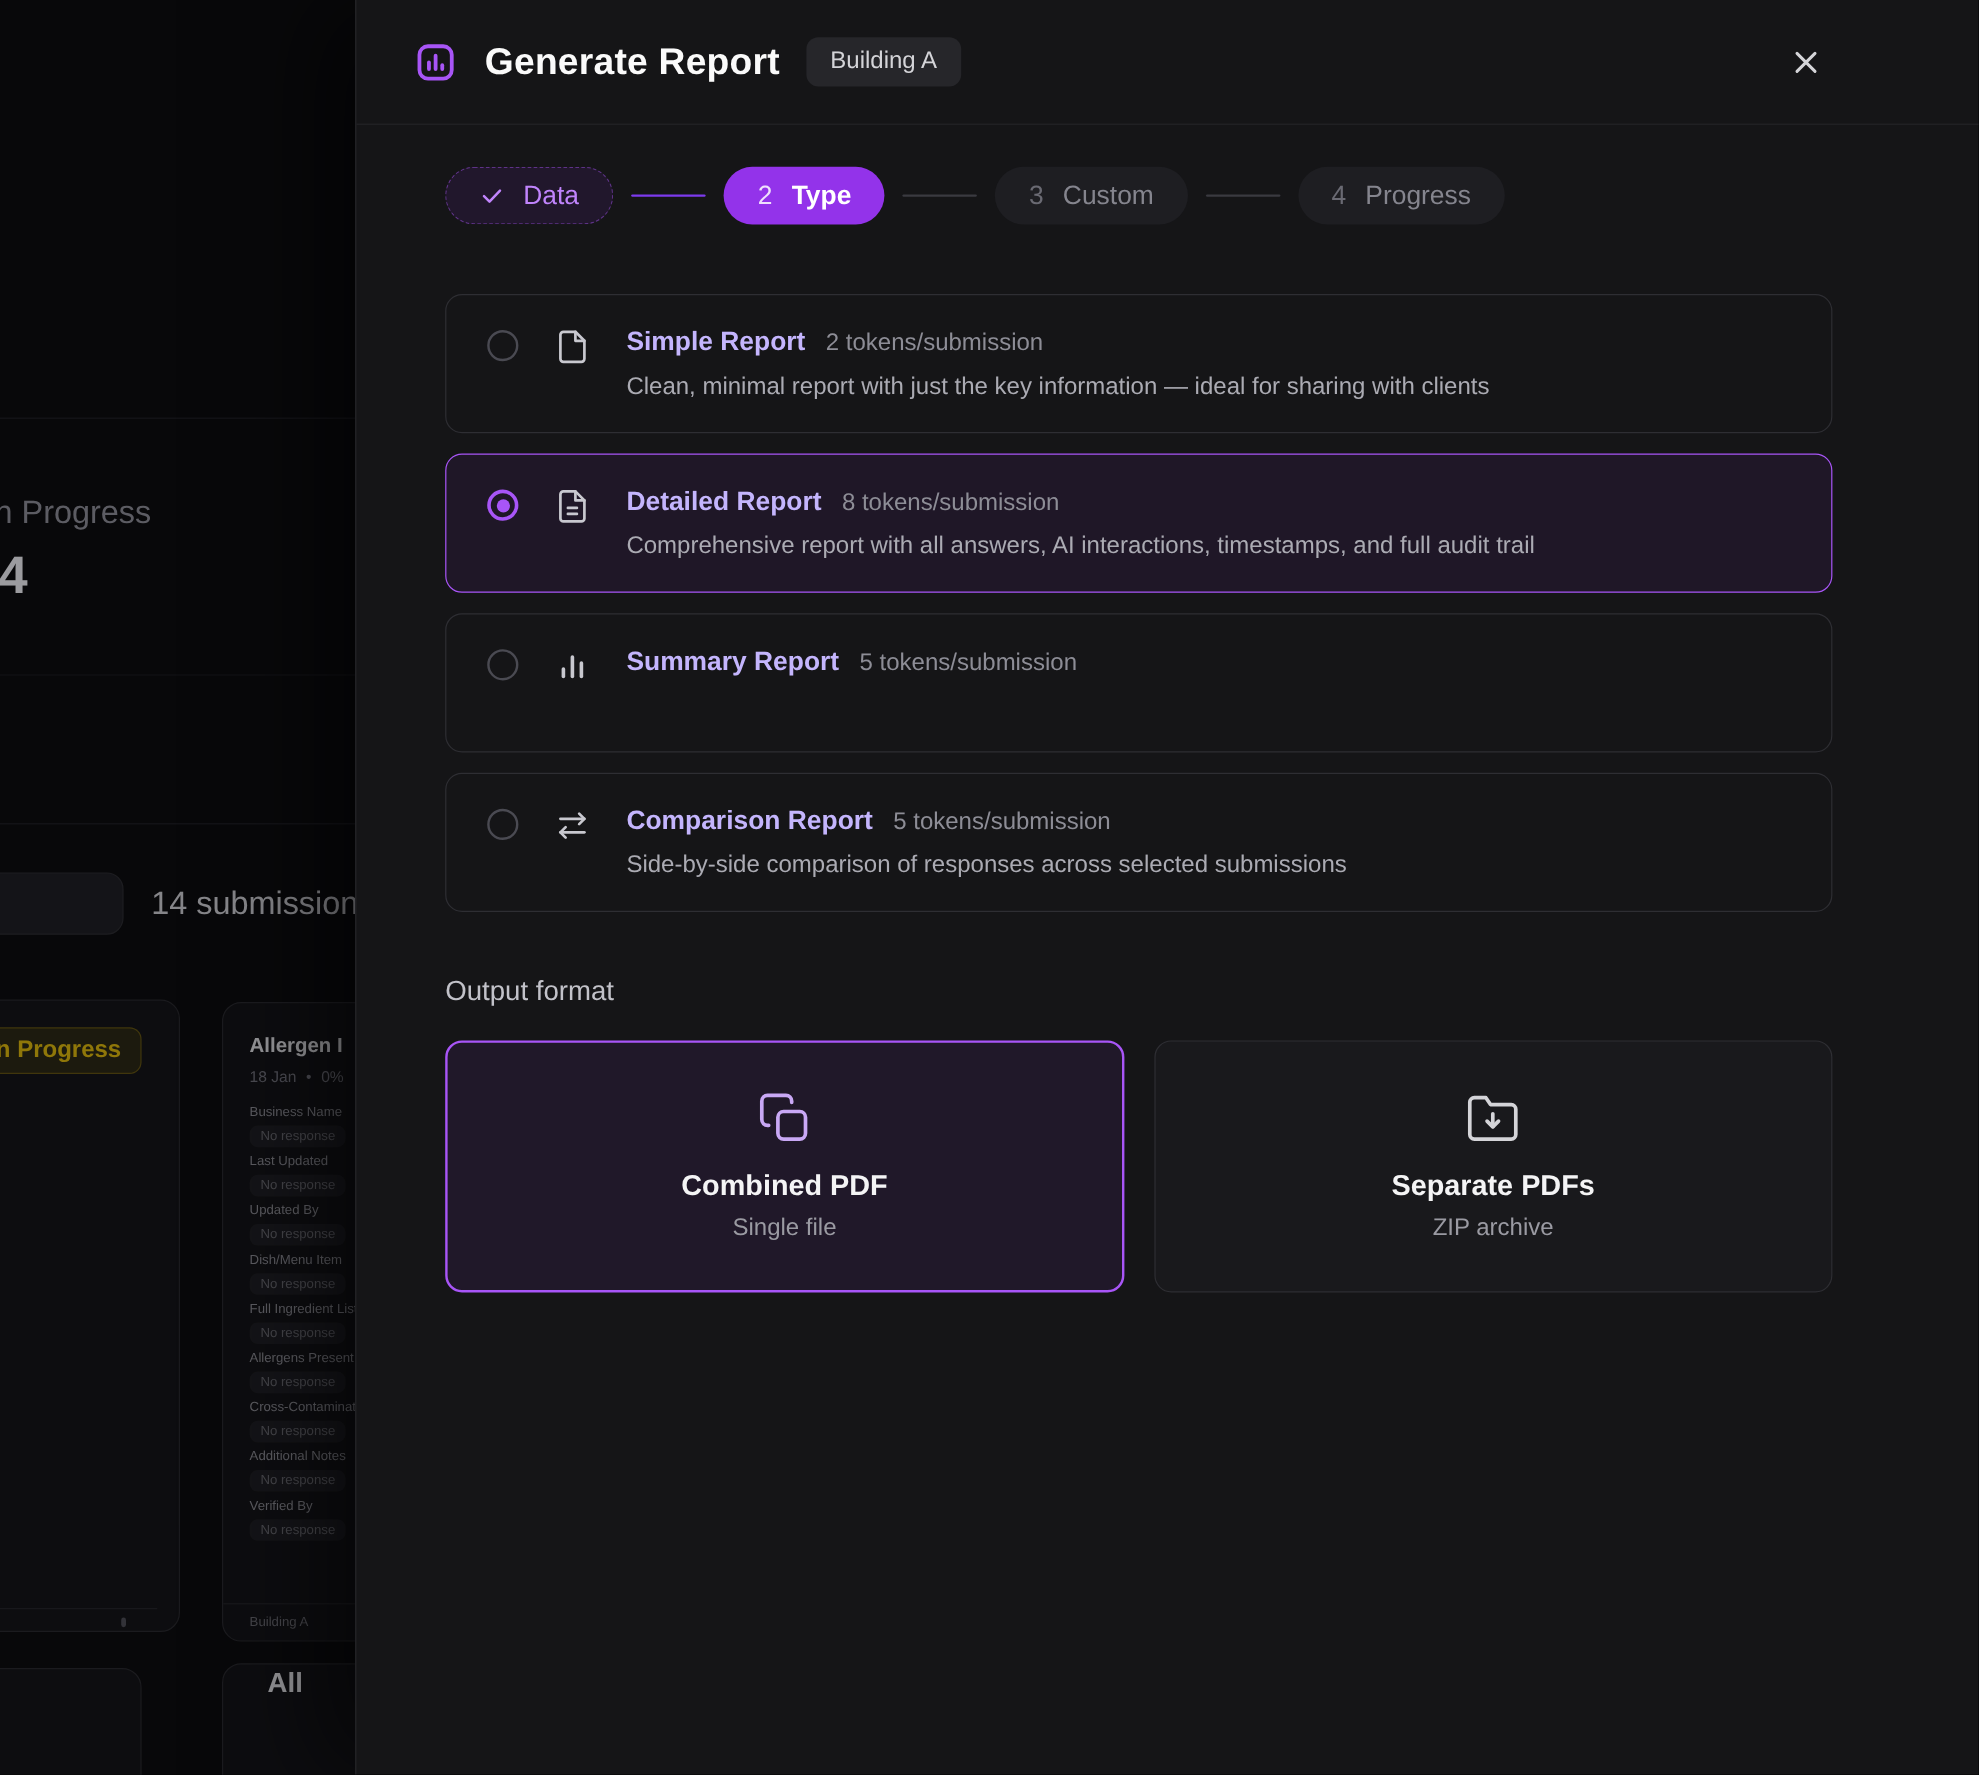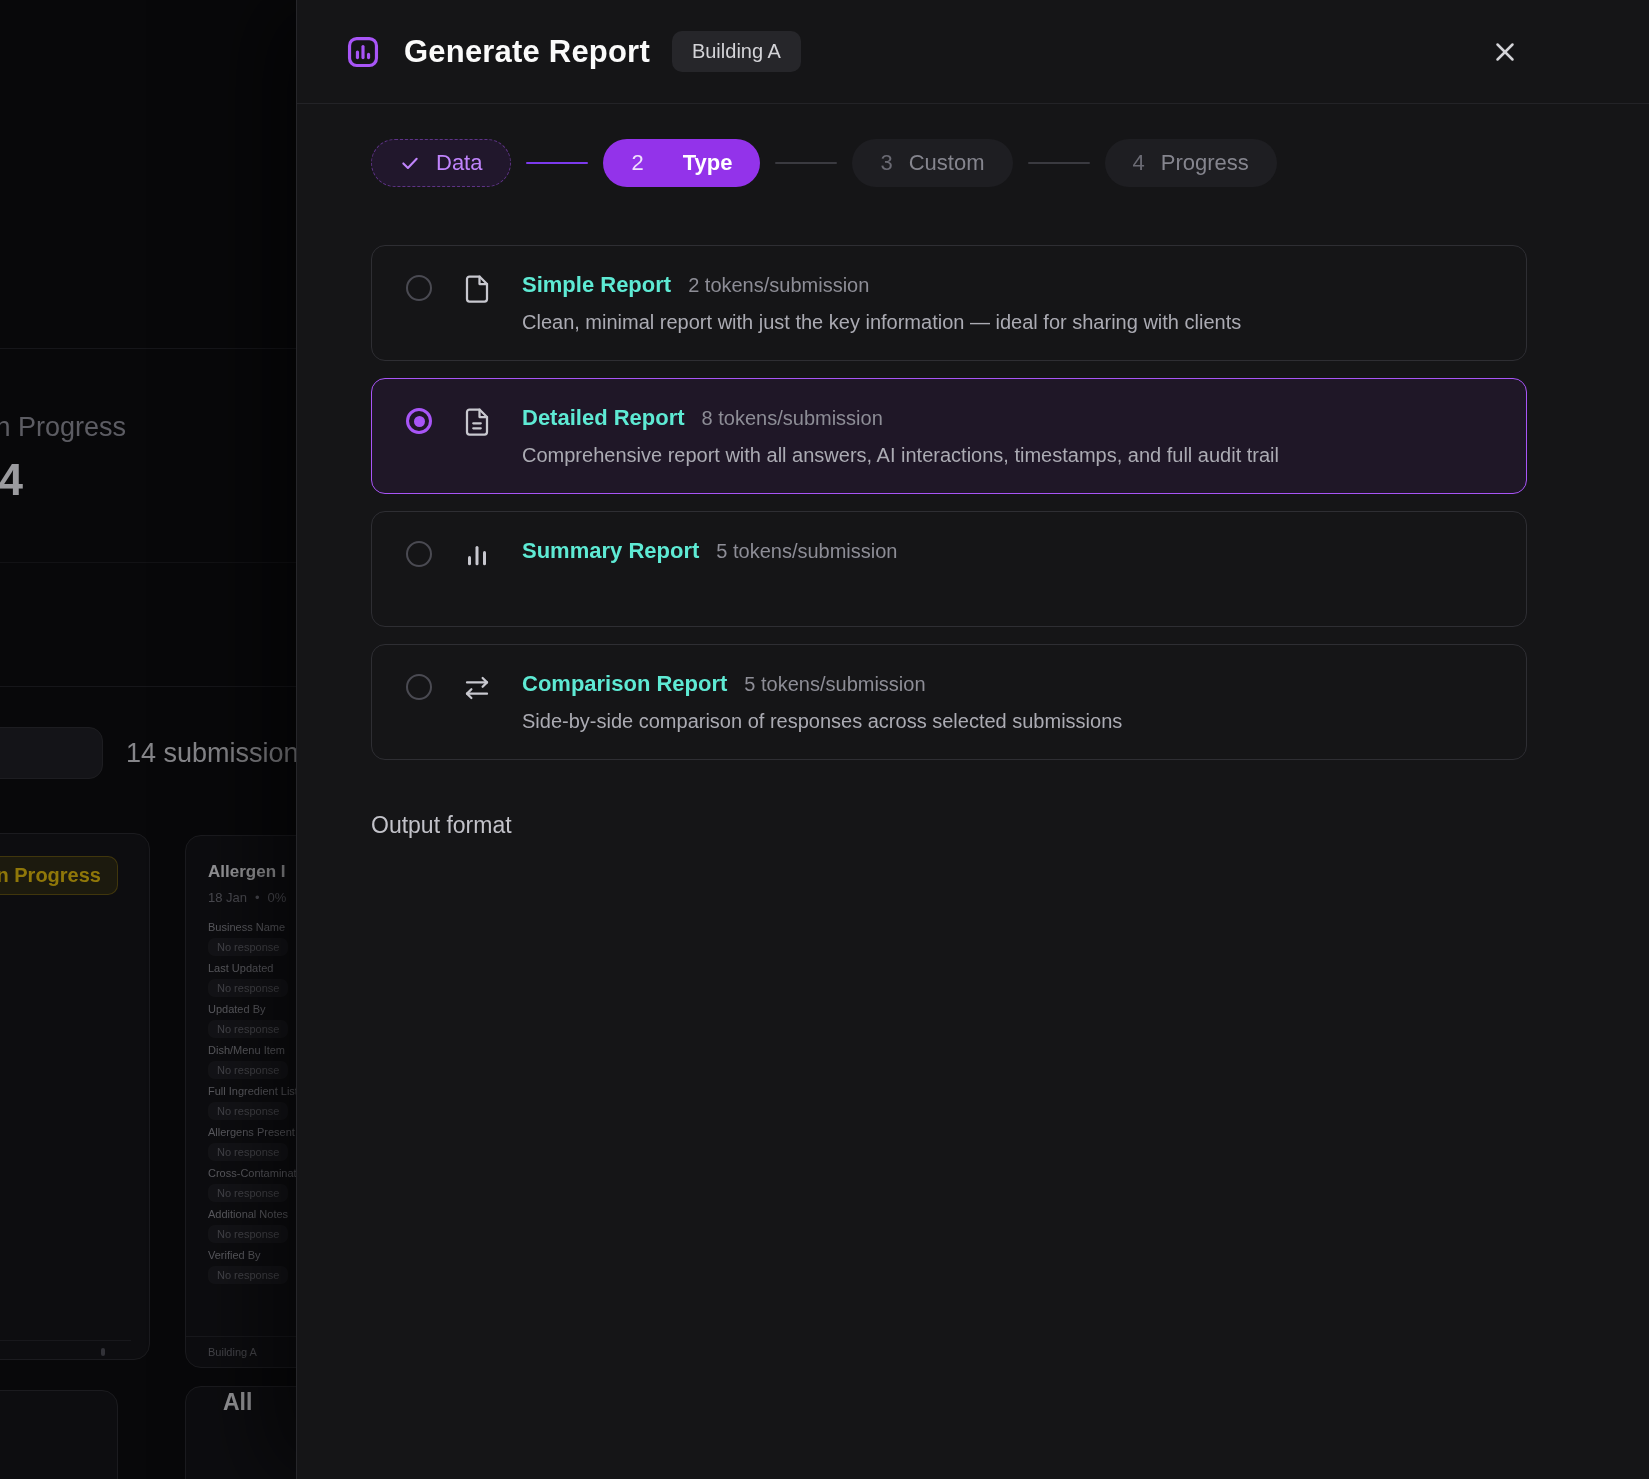--- a/index.html
+++ b/index.html
@@ -54,40 +54,40 @@
   .close-button{ margin-left:auto; width:44px; height:44px; background:none; border:none; cursor:pointer; display:flex; align-items:center; justify-content:center; }
 
   .modal-body{ padding:35px 122px 40px 74px; }
 
   
   .stepper{ display:flex; align-items:center; gap:15px; margin-bottom:58px; }
   .step{ display:flex; align-items:center; height:48px; border-radius:24px; padding:0 28px; gap:16px; font-size:22px; white-space:nowrap; }
   .step.done{ color:#c084fc; background:rgba(147,51,234,0.10); border:1px dashed rgba(168,85,247,0.45); }
   .step.active{ background:#9333ea; }
   .step.active .step-num{ color:rgba(255,255,255,0.85); }
-  .step.active .step-label{ color:#ffffff; font-weight:600;margin-left:23px; }
+  .step.active .step-label{ color:#ffffff; font-weight:600; }
   .step.upcoming{ background:#1e1e22; }
   .step.upcoming .step-num{ color:#6a6a73; }
   .step.upcoming .step-label{ color:#85858e; }
   .step-check{ width:20px; height:20px; display:inline-flex; }
   .connector{ width:62px; height:2px; border-radius:1px; background:#3a3a40; }
   .connector.done{ background:#7c3aed; }
 
   .section-heading{ font-size:23px; font-weight:500; color:#c2c2c9; margin-bottom:26px; }
 
   
   .options{ display:flex; flex-direction:column; gap:17px; margin-bottom:52px; }
   .option{ display:flex; gap:30px; align-items:flex-start; min-height:116px; padding:26px 34px 24px; border-radius:14px; border:1px solid #2e2e33; background:transparent; cursor:pointer; }
   .option.selected{ border:1.5px solid #a855f7; background:rgba(147,51,234,0.08); }
   .radio{ width:26px; height:26px; flex:0 0 auto; margin-top:3px; border-radius:50%; border:2.5px solid #4a4a52; }
   .radio.checked{ border:3px solid #a855f7; position:relative; }
   .radio.checked::after{ content:""; position:absolute; left:50%; top:50%; width:11px; height:11px; margin:-5.5px 0 0 -5.5px; border-radius:50%; background:#a855f7; }
   .opt-icon{ width:30px; height:30px; flex:0 0 auto; margin-top:2px; display:inline-flex; color:#c8c8cf; }
   .opt-title-row{ display:flex; align-items:baseline; gap:17px; }
-  .opt-title{ font-size:22px; font-weight:600; color:#5eead4; }
+  .opt-title{ font-size:22px; font-weight:600; color:#c4b5fd; }
   .opt-tokens{ font-size:20px; color:#8d8d96; }
   .opt-desc{ margin-top:11px; font-size:20px; color:#ababb3; line-height:1.35; }
 
   
   .formats{ display:grid; grid-template-columns:1fr 1fr; gap:25px; }
   .format-card{ height:210px; border-radius:14px; border:1px solid #2e2e33; background:#19191c; display:flex; flex-direction:column; align-items:center; justify-content:center; cursor:pointer; }
   .format-card.selected{ border:2px solid #a855f7; background:rgba(147,51,234,0.09); }
   .format-icon{ width:46px; height:46px; display:inline-flex; color:#d4d4d8; margin-bottom:20px; }
   .format-card.selected .format-icon{ color:#c9a8f5; }
   .format-title{ font-size:24px; font-weight:600; color:#f4f4f5; margin-bottom:9px; }
@@ -296,17 +296,43 @@
               <span class="opt-tokens">5 tokens/submission</span>
             </div>
             <div class="opt-desc">Side-by-side comparison of responses across selected submissions</div>
           </div>
         </div>
 
       </div>
 
       <h2 class="section-heading" style="margin-bottom:28px;">Output format</h2>
 
+      <div class="formats">
+
+        <div class="format-card selected">
+          <span class="format-icon">
+            <svg viewBox="0 0 24 24" fill="none" stroke="currentColor" stroke-width="1.6" stroke-linecap="round" stroke-linejoin="round">
+              <rect x="9" y="9" width="12" height="12" rx="2.5"></rect>
+              <path d="M5 15h-.5A2.5 2.5 0 0 1 2 12.5v-8A2.5 2.5 0 0 1 4.5 2h8A2.5 2.5 0 0 1 15 4.5V5"></path>
+            </svg>
+          </span>
+          <div class="format-title">Combined PDF</div>
+          <div class="format-sub">Single file</div>
+        </div>
+
+        <div class="format-card">
+          <span class="format-icon">
+            <svg viewBox="0 0 24 24" fill="none" stroke="currentColor" stroke-width="1.6" stroke-linecap="round" stroke-linejoin="round">
+              <path d="M22 19a2 2 0 0 1-2 2H4a2 2 0 0 1-2-2V5a2 2 0 0 1 2-2h5l2 3h9a2 2 0 0 1 2 2z"></path>
+              <path d="M12 10v5.5"></path>
+                <path d="m9.5 13.2 2.5 2.5 2.5-2.5"></path>
+            </svg>
+          </span>
+          <div class="format-title">Separate PDFs</div>
+          <div class="format-sub">ZIP archive</div>
+        </div>
+
+      </div>
 
     </div>
   </aside>
 
 </div>
 
 </body></html>

